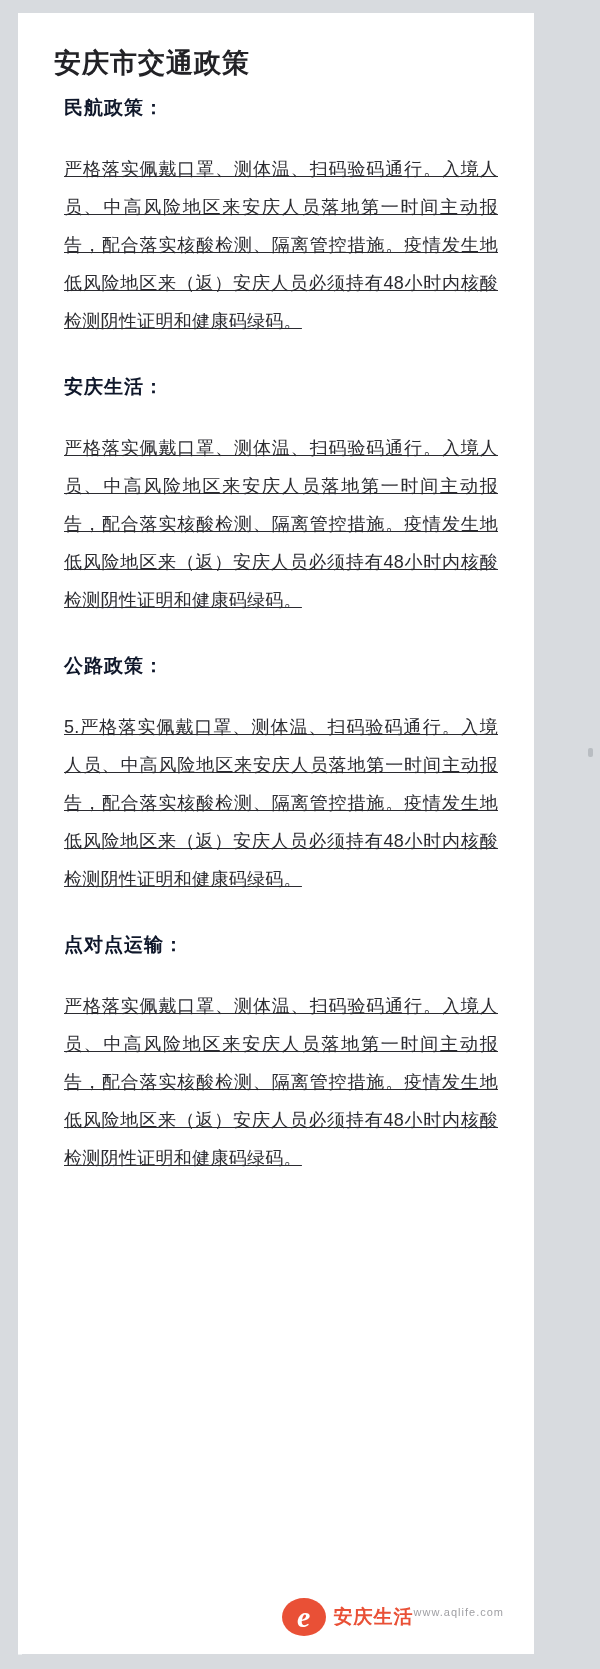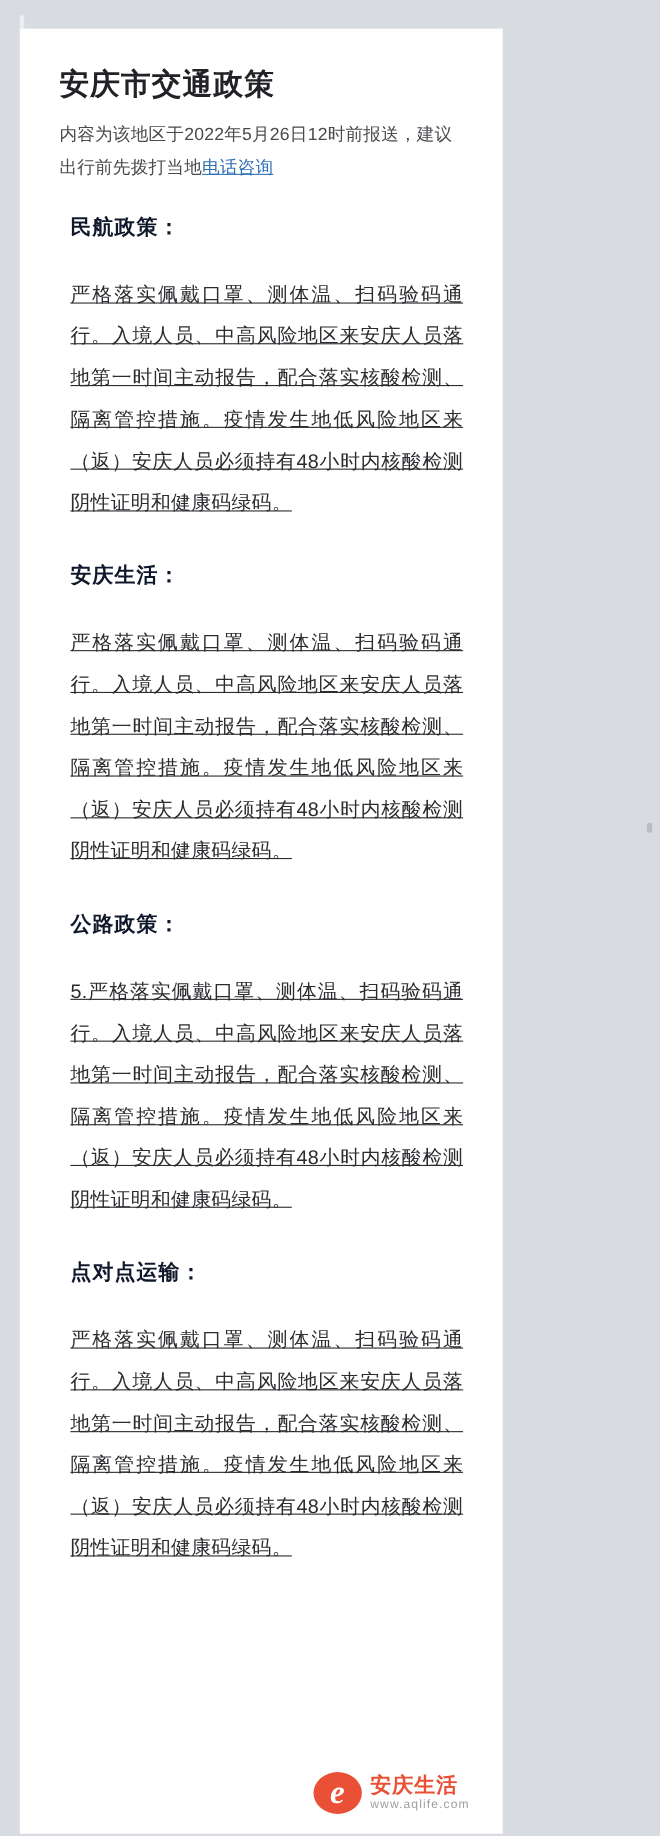--- a/index.html
+++ b/index.html
@@ -10,22 +10,22 @@
   body {
     width: 600px;
     height: 1669px;
     font-family: "Liberation Sans", "DejaVu Sans", sans-serif;
     position: relative;
     overflow: hidden;
   }
   .page {
     position: absolute;
     left: 18px;
-    top: 26px;
-    width: 439px;
+    top: 13px;
+    width: 516px;
     height: 1641px;
     background: #ffffff;
     box-sizing: border-box;
     overflow: hidden;
   }
   .edge-left {
     position: absolute;
     left: 18px;
     top: 14px;
     width: 4px;
@@ -105,21 +105,21 @@
     font-size: 30px;
     font-style: italic;
     font-weight: bold;
     display: flex;
     align-items: center;
     justify-content: center;
     font-family: "Liberation Serif", serif;
   }
   .wm-text {
     display: flex;
-    flex-direction: column;
+    flex-direction: row;
     line-height: 1.15;
   }
   .wm-main {
     font-size: 19px;
     font-weight: bold;
     color: #e8472c;
     letter-spacing: 1px;
   }
   .wm-sub {
     font-size: 11px;
@@ -130,21 +130,20 @@
 </head>
 <body>
 
 <div class="edge-left"></div>
 
 <div class="page">
   <div class="content">
 
     <h1 class="doc-title">安庆市交通政策</h1>
 
-    <p class="doc-sub"><span>内容为该地区于2022年5月26日12时前报送，建议出行前先拨打当地</span><a>电话咨询</a></p>
 
     <div class="section">
       <h2 class="section-title">民航政策：</h2>
       <p class="para">严格落实佩戴口罩、测体温、扫码验码通行。入境人员、中高风险地区来安庆人员落地第一时间主动报告，配合落实核酸检测、隔离管控措施。疫情发生地低风险地区来（返）安庆人员必须持有48小时内核酸检测阴性证明和健康码绿码。</p>
     </div>
 
     <div class="section">
       <h2 class="section-title">安庆生活：</h2>
       <p class="para">严格落实佩戴口罩、测体温、扫码验码通行。入境人员、中高风险地区来安庆人员落地第一时间主动报告，配合落实核酸检测、隔离管控措施。疫情发生地低风险地区来（返）安庆人员必须持有48小时内核酸检测阴性证明和健康码绿码。</p>
     </div>

